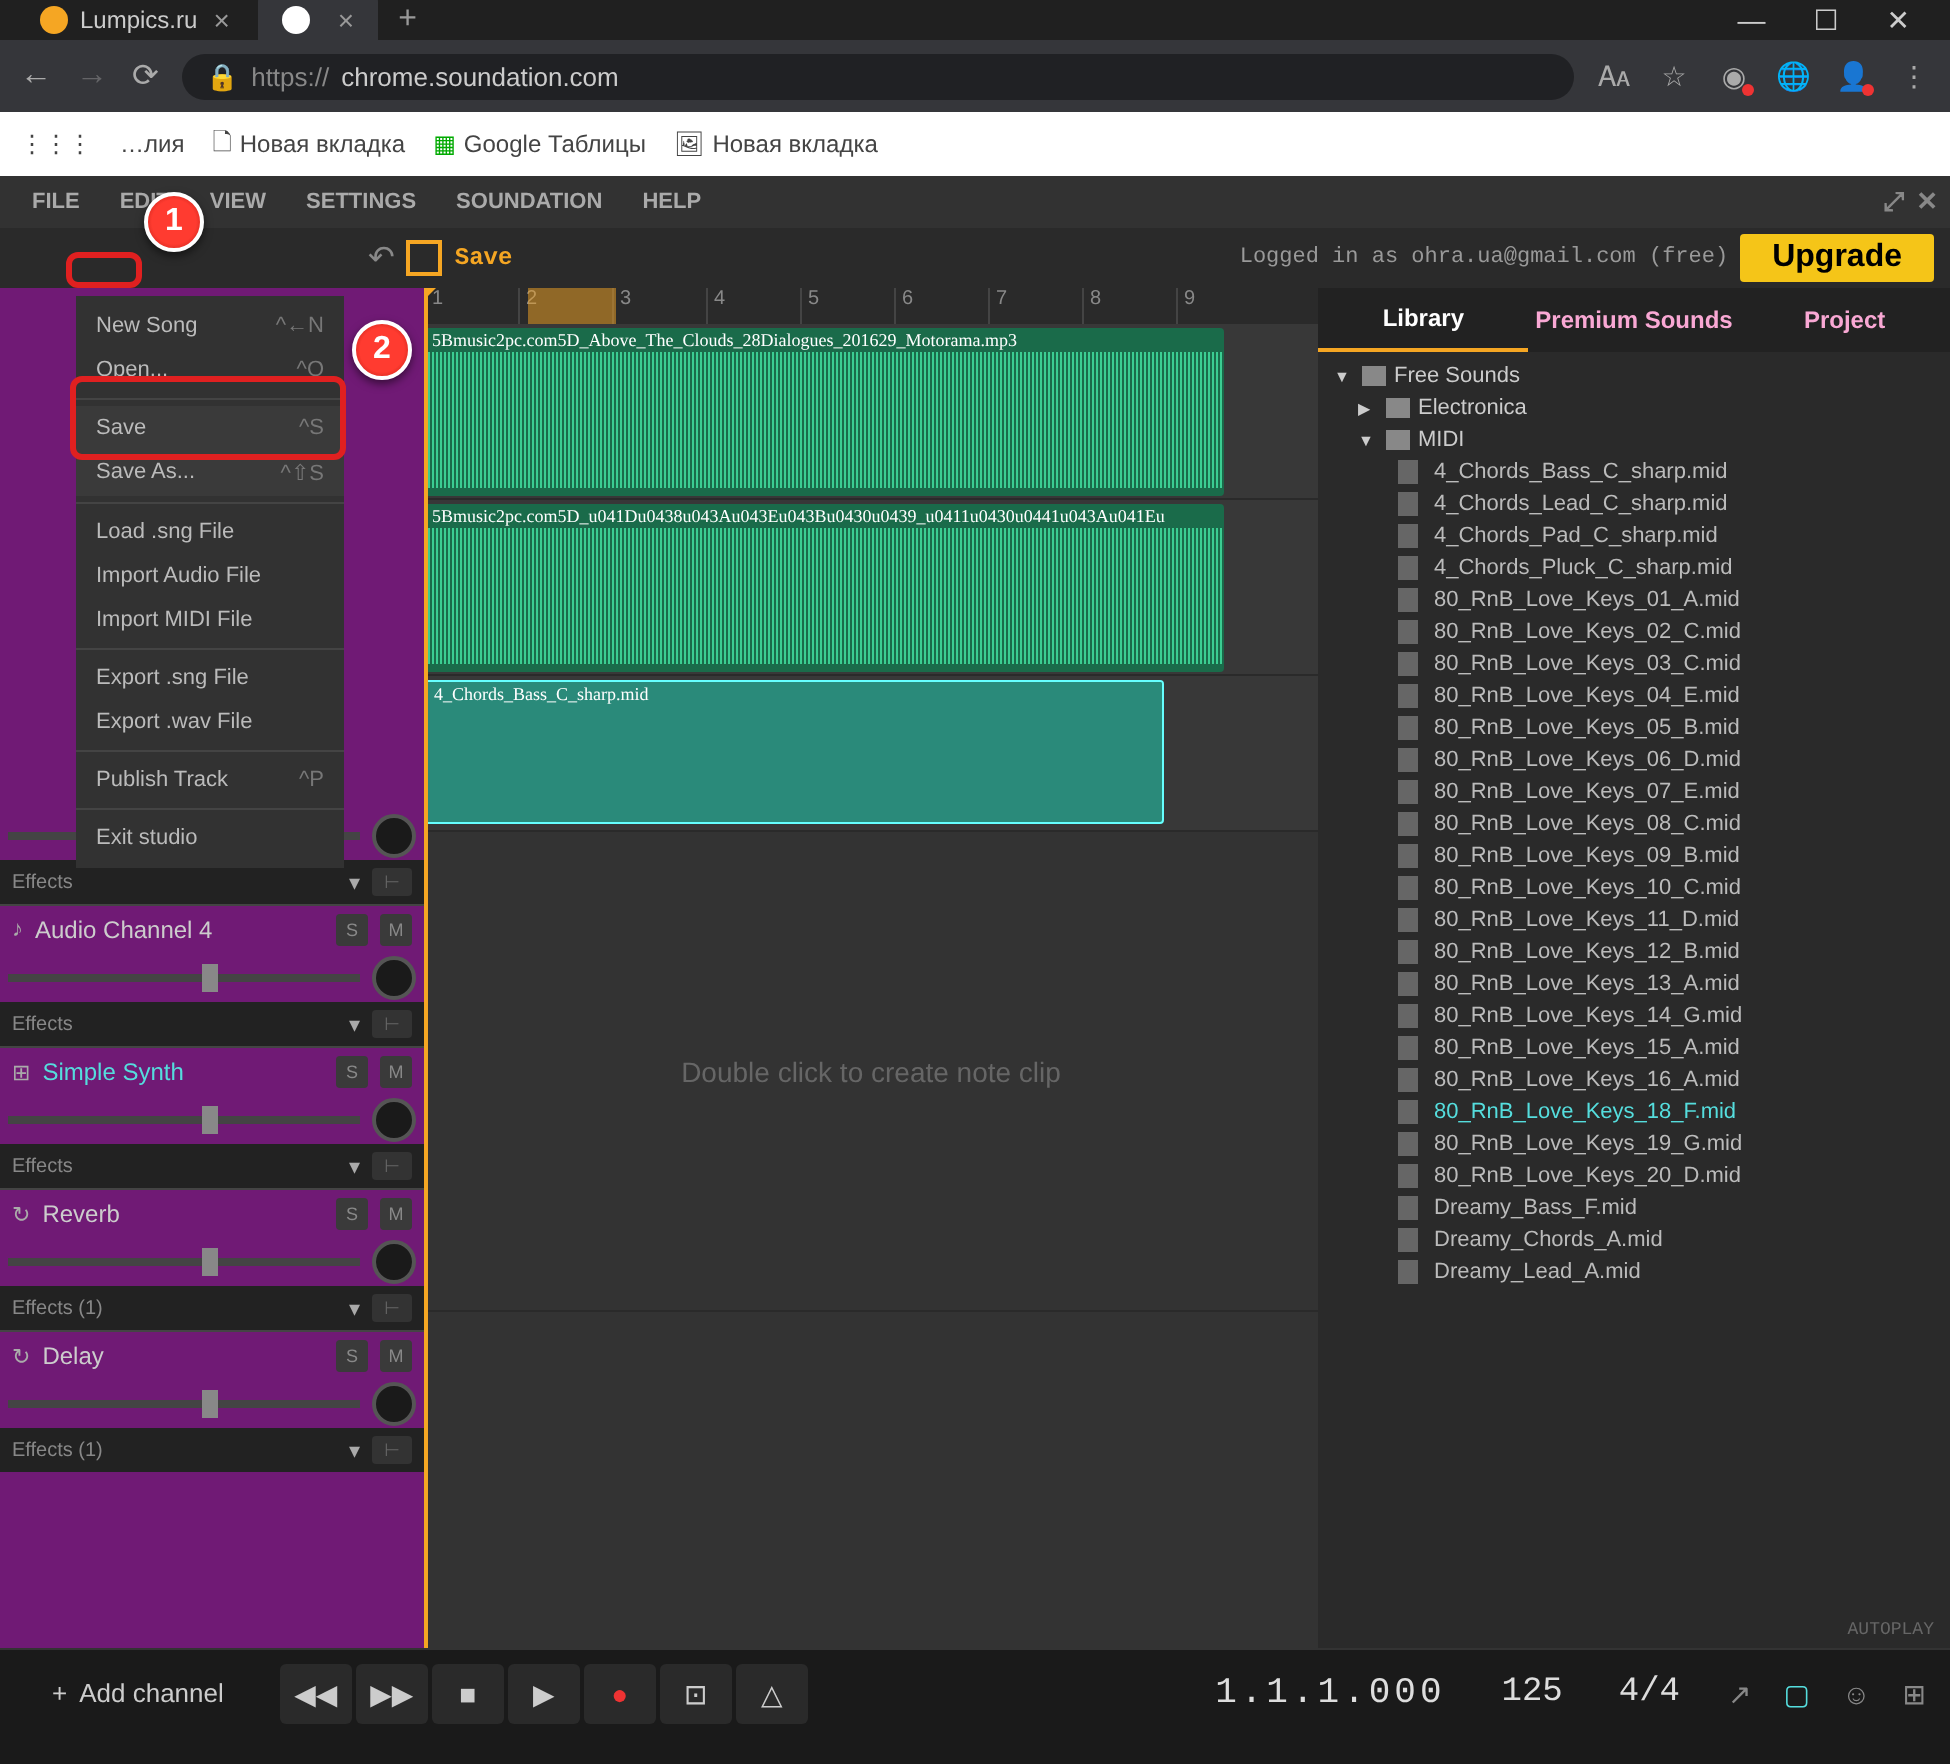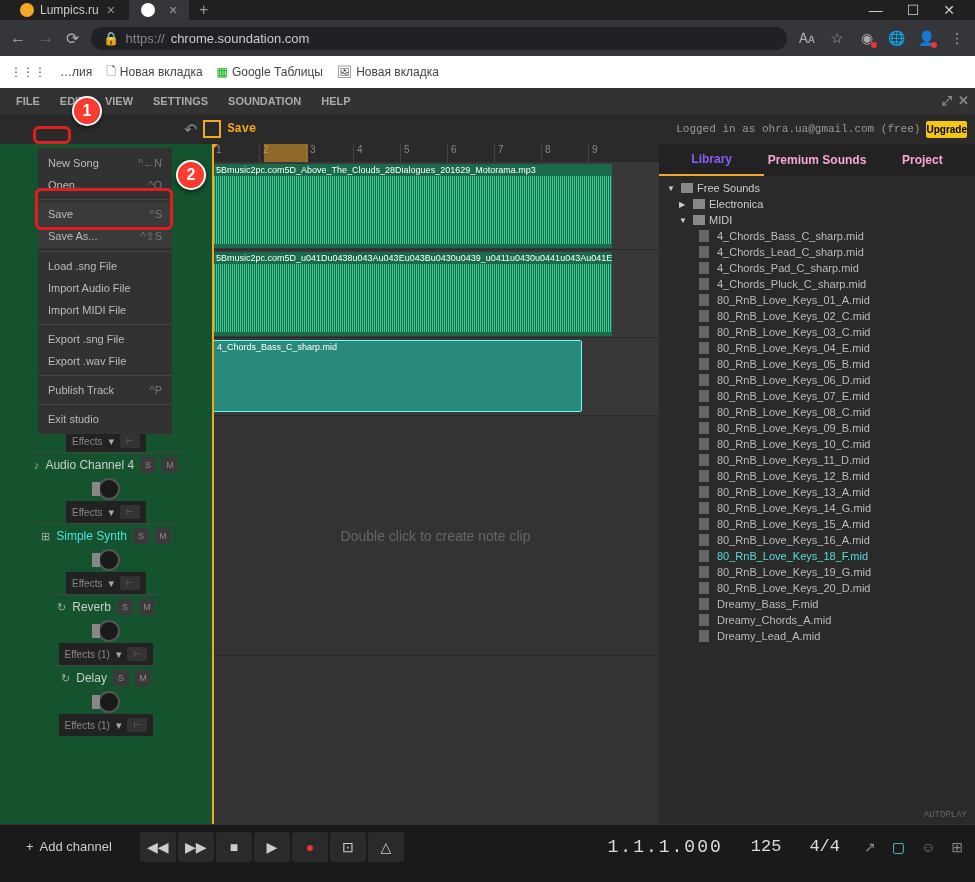--- a/index.html
+++ b/index.html
@@ -30,33 +30,33 @@
 
 .app-menubar { display: flex; align-items: center; height: 26px; background: #323232; padding: 0 6px; font-family: 'Courier New', monospace; font-size: 11px; color: #aaa; font-weight: bold; }
 .menubar-item { padding: 4px 10px; }
 .menubar-right { margin-left: auto; display: flex; gap: 6px; font-size: 13px; color: #888; }
 
 
 .top-toolbar { display: flex; align-items: center; height: 30px; background: #2a2a2a; padding: 0 8px; gap: 6px; }
 .save-icon { width: 18px; height: 18px; border: 2px solid #f5a623; display: inline-block; position: relative; }
 .save-label { color: #f5a623; font-family: 'Courier New', monospace; font-size: 12px; font-weight: bold; }
 .logged-in { margin-left: auto; font-family: 'Courier New', monospace; font-size: 11px; color: #999; }
-.upgrade-btn { background: #f5c518; color: #000; font-size: 10px; font-weight: bold; padding: 3px 0; border-radius: 2px; }
+.upgrade-btn { background: #f5c518; color: #000; font-size: 16px; font-weight: bold; padding: 3px 16px; border-radius: 2px; }
 
 
 .workspace { display: flex; height: 680px; background: #252525; }
 
 
 .file-menu { position: absolute; left: 38px; top: 148px; width: 134px; background: #323232; z-index: 50; font-family: 'Courier New', monospace; font-size: 11px; color: #bbb; padding: 4px 0; }
 .menu-item { display: flex; justify-content: space-between; padding: 5px 10px; }
 .menu-item.hl { background: #3a3a3a; }
 .menu-sep { height: 1px; background: #444; margin: 3px 0; }
 
 
-.left-panel { width: 212px; background: #14532d; display: flex; flex-direction: column; font-size: 11px; color: #aaa; align-items: center; }
+.left-panel { width: 212px; background: #701a75; display: flex; flex-direction: column; font-size: 11px; color: #aaa; }
 .channel-header { display: flex; align-items: center; gap: 6px; padding: 3px 0; }
 .channel-name { flex: 1; color: #ccc; font-size: 12px; }
 .sm-btn { width: 16px; height: 16px; background: #3a3a3a; color: #888; font-size: 9px; display: inline-flex; align-items: center; justify-content: center; border-radius: 2px; }
 .slider-row { height: 24px; display: flex; align-items: center; position: relative; padding: 0 4px; }
 .slider-track { flex: 1; height: 4px; background: #444; position: relative; }
 .slider-thumb { position: absolute; width: 8px; height: 14px; background: #888; top: -5px; }
 .knob { width: 22px; height: 22px; border-radius: 50%; background: #1a1a1a; border: 2px solid #555; margin-left: 6px; }
 .effects-row { display: flex; align-items: center; gap: 6px; padding: 4px 6px; background: #222; }
 .effects-dd { flex: 1; font-size: 10px; color: #888; }
 .routing { width: 20px; height: 14px; background: #333; border-radius: 2px; font-size: 9px; color: #666; display: inline-flex; align-items: center; justify-content: center; }
@@ -64,32 +64,32 @@
 
 .timeline-area { flex: 1; background: #333; position: relative; overflow: hidden; }
 .ruler { height: 18px; background: #2a2a2a; display: flex; font-family: 'Courier New', monospace; font-size: 10px; color: #888; }
 .ruler-seg { width: 47px; padding-left: 3px; border-left: 1px solid #444; }
 .ruler-hl { position: absolute; top: 0; left: 52px; width: 44px; height: 18px; background: rgba(245,165,35,0.5); }
 .playhead { position: absolute; top: 0; left: 0; width: 2px; height: 100%; background: #f5a623; z-index: 20; }
 .playhead::before { content: ''; position: absolute; top: 0; left: -4px; border: 5px solid transparent; border-top-color: #f5a623; }
 
 .track-row { height: 88px; border-bottom: 1px solid #2a2a2a; position: relative; background: #383838; }
 .clip { position: absolute; top: 2px; height: 84px; border-radius: 2px; overflow: hidden; }
-.clip-label { font-family: Liberation Sans, sans-serif; font-size: 9px; padding: 1px 4px; color: #fff; white-space: nowrap; overflow: hidden; }
+.clip-label { font-family: Liberation Serif, serif; font-size: 9px; padding: 1px 4px; color: #fff; white-space: nowrap; overflow: hidden; }
 .clip.audio1 { left: 0; width: 400px; background: #1a6b4a; }
 .clip.audio2 { left: 0; width: 400px; background: #1a6b4a; }
 .clip.midi { left: 0; width: 370px; background: #2a8a7a; border: 1px solid #6ff; }
 .waveform { height: 68px; background: repeating-linear-gradient(90deg, #3fd89a 0, #3fd89a 1px, transparent 1px, transparent 2px); opacity: 0.9; }
 .empty-hint { position: absolute; top: 50%; left: 50%; transform: translate(-50%,-50%); color: #666; font-size: 14px; }
 
 
 .right-panel { width: 316px; background: #2a2a2a; display: flex; flex-direction: column; }
 .rp-tabs { display: flex; height: 32px; background: #222; }
 .rp-tab { flex: 1; display: flex; align-items: center; justify-content: center; font-size: 12px; color: #f9a8d4; font-weight: bold; }
-.rp-tab.active { color: #8b5cf6; border-bottom: 2px solid #f5a623; }
+.rp-tab.active { color: #ffffff; border-bottom: 2px solid #f5a623; }
 .tree { flex: 1; overflow: auto; font-family: 'Courier New', monospace; font-size: 11px; color: #bbb; padding: 4px 0; }
 .tree-item { display: flex; align-items: center; padding: 2px 8px; gap: 4px; }
 .tree-item.folder { color: #ccc; }
 .tree-item.file { padding-left: 40px; }
 .tree-item.selected { color: #5dd; }
 .tree-arrow { width: 10px; font-size: 8px; }
 .folder-icon { width: 12px; height: 10px; background: #888; display: inline-block; }
 .file-icon { width: 10px; height: 12px; background: #666; display: inline-block; margin-right: 4px; }
 .autoplay { text-align: right; font-size: 9px; color: #666; padding: 4px 8px; font-family: 'Courier New', monospace; }
 

